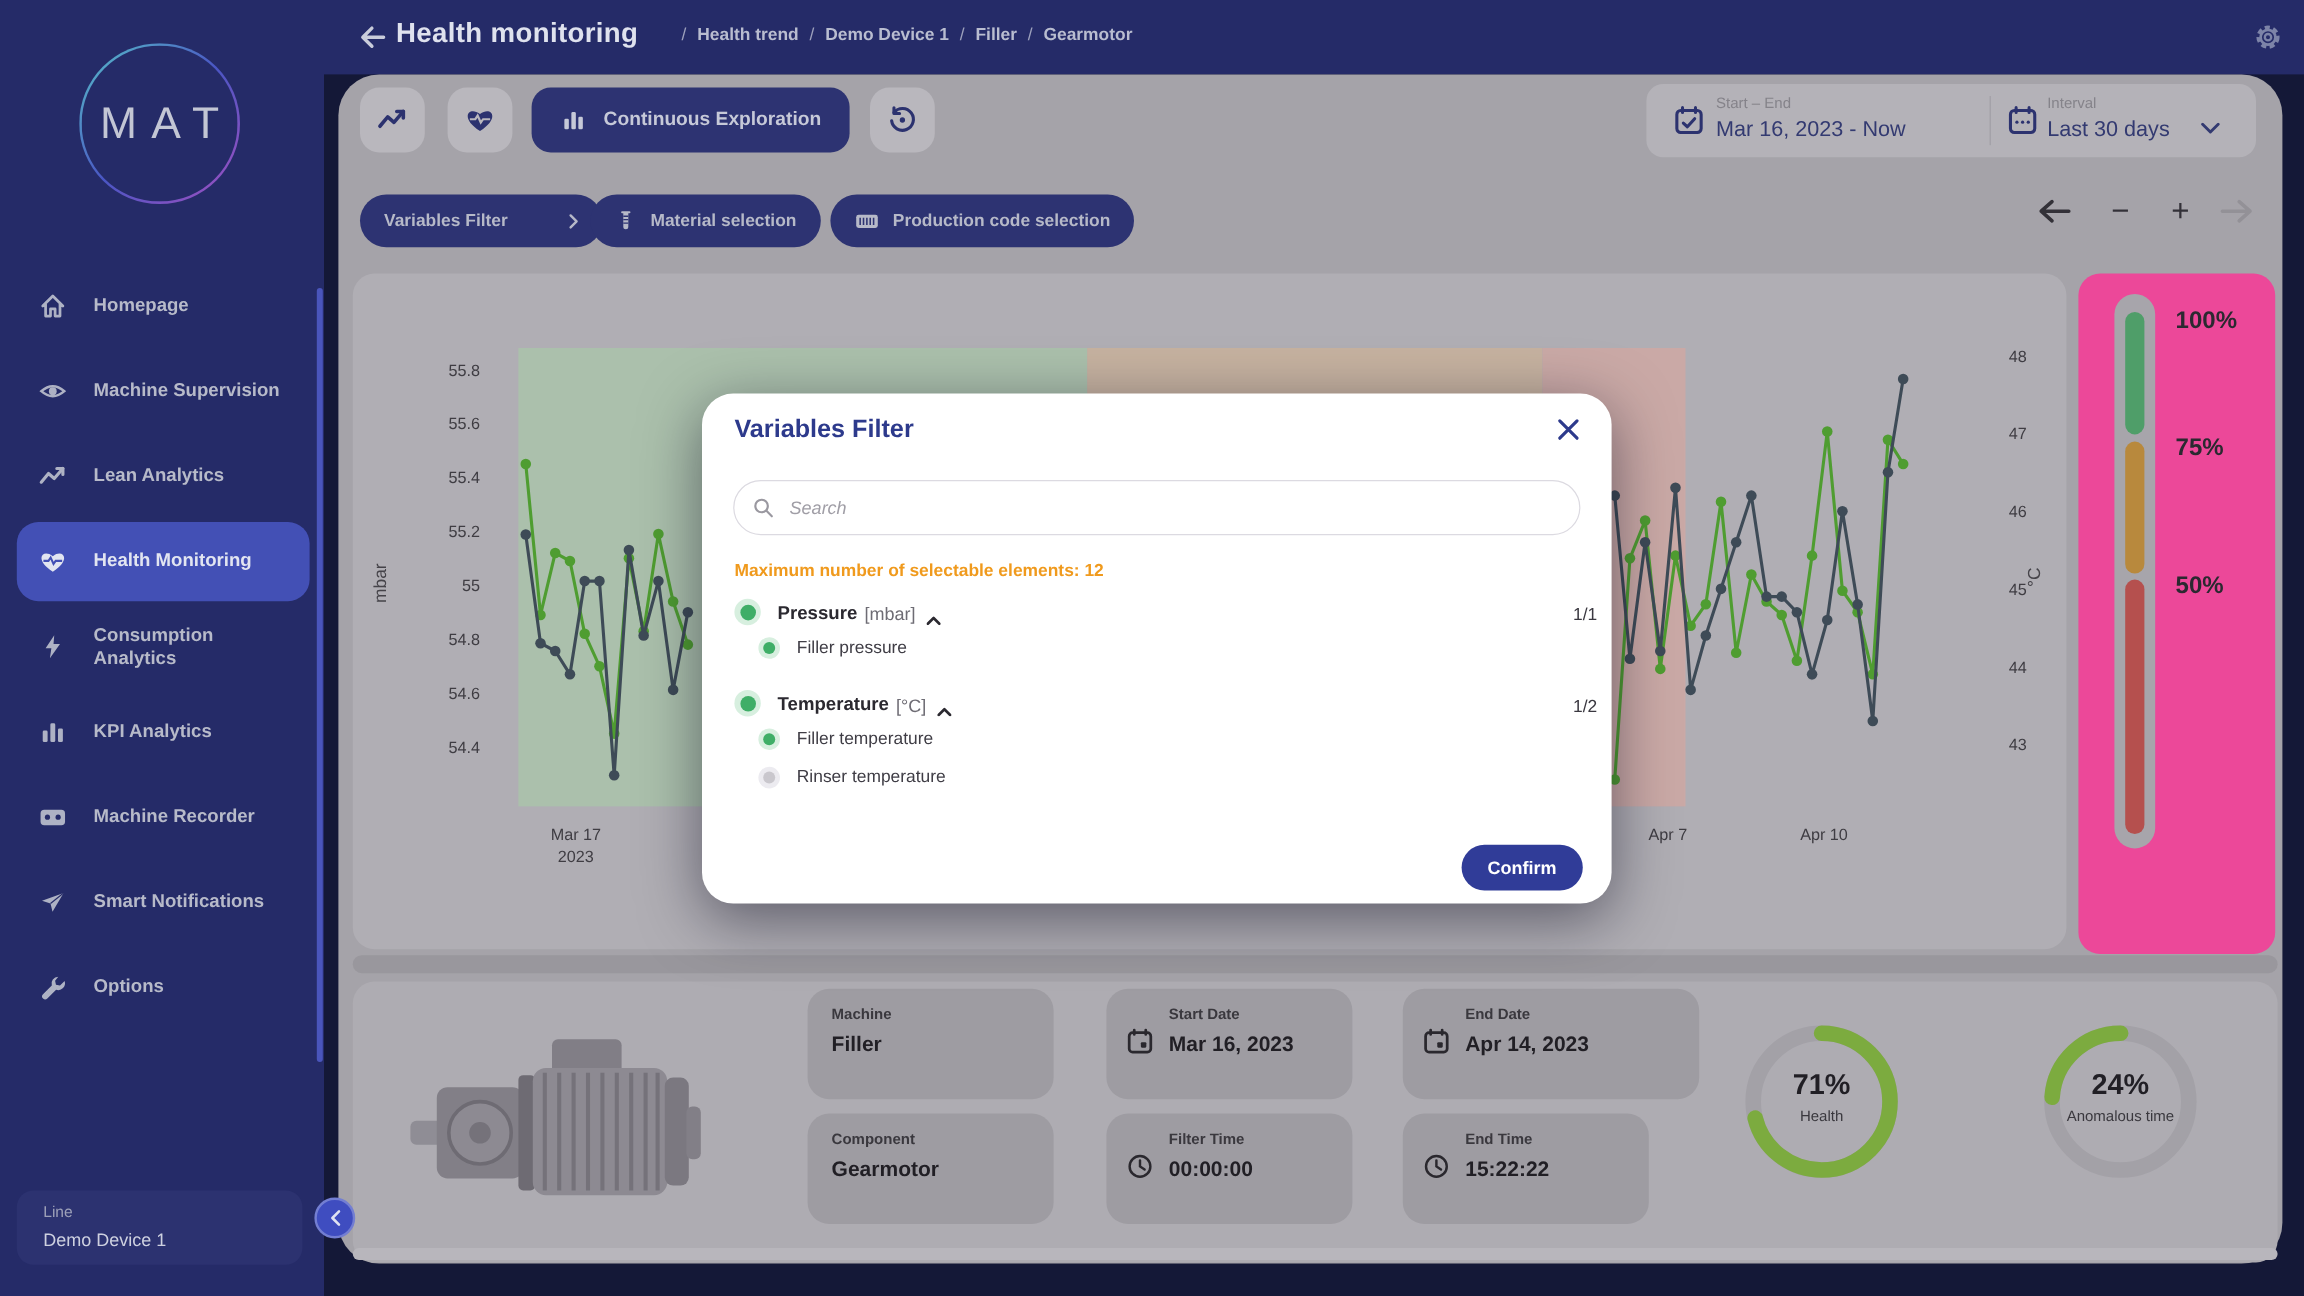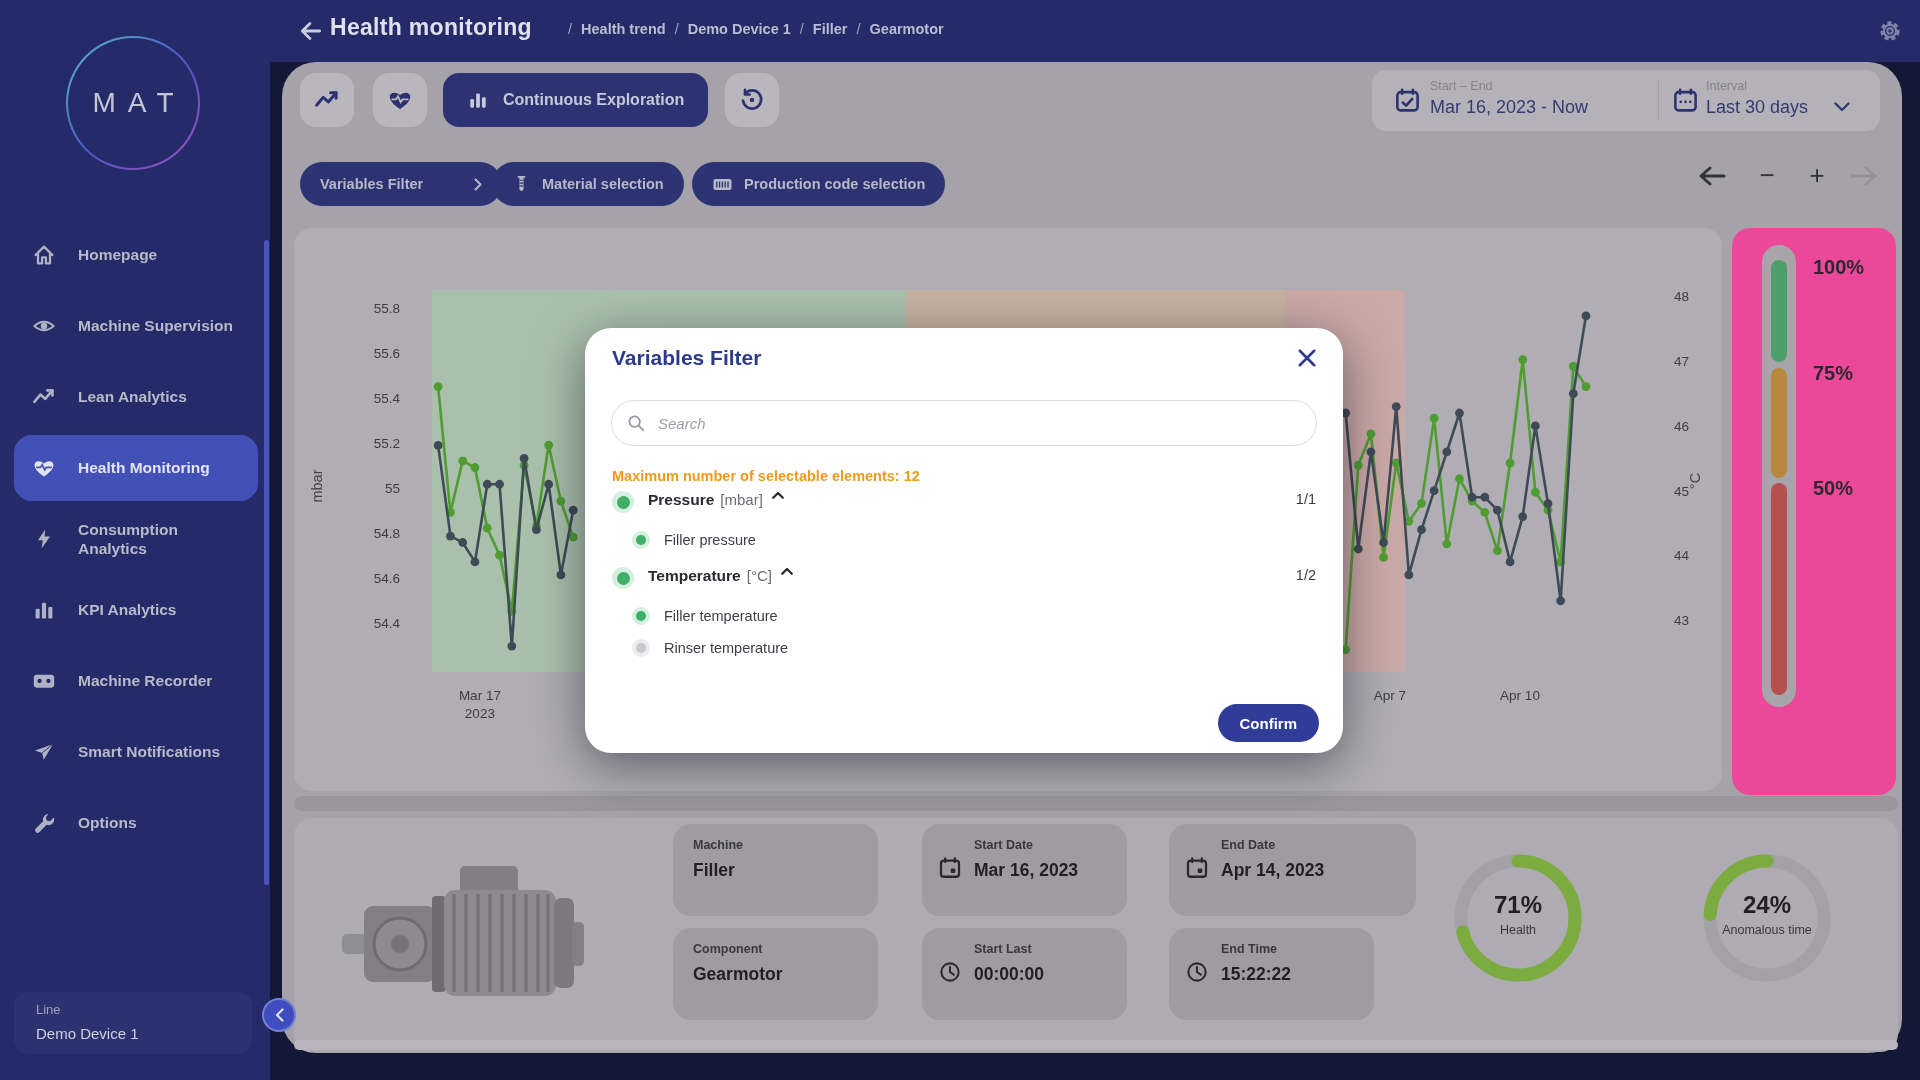--- a/index.html
+++ b/index.html
@@ -10,21 +10,21 @@
   #page-title{position:absolute;left:330px;top:14px;font-size:23px;font-weight:bold;color:#dfe2ee;letter-spacing:.3px;}
   #breadcrumb{position:absolute;left:568px;top:21px;display:flex;gap:9px;font-size:14.5px;font-weight:600;color:#b9bdd0;}
   #breadcrumb .sep{color:#9da1bd;font-weight:400;}
   
   #sidebar{position:absolute;left:0;top:0;width:270px;height:1080px;background:#252b68;}
   #logo{position:absolute;left:66px;top:36px;width:130px;height:130px;border-radius:50%;
     border:2px solid transparent;background:
       linear-gradient(#252b68,#252b68) padding-box,
       linear-gradient(135deg,#57c2c8,#4a56c4 50%,#a44fc0) border-box;
     display:flex;align-items:center;justify-content:center;}
-  #logo span{color:#c3c6d4;font-size:28px;letter-spacing:12px;padding-left:12px;}
+  #logo span{color:#c3c6d4;font-size:37px;letter-spacing:12px;padding-left:12px;}
   #side-items{position:absolute;left:0;top:222px;width:270px;}
   .side-item{position:relative;height:66px;margin:0 12px 5px 14px;border-radius:18px;
     display:flex;align-items:center;padding-left:18px;cursor:pointer;}
   .side-item .ic{width:24px;height:24px;margin-right:22px;color:#aeb2c4;flex:0 0 24px;}
   .side-item .lbl{width:158px;font-size:15.5px;font-weight:bold;color:#b7bac9;line-height:1.25;}
   .side-item.active{background:#4350b5;}
   .side-item.active .lbl,.side-item.active .ic{color:#e2e5f1;}
   #side-scrollbar{position:absolute;left:264px;top:240px;width:5px;height:645px;border-radius:3px;background:#4a55bb;}
   #line-card{position:absolute;left:14px;top:992px;width:238px;height:62px;border-radius:14px;background:#2c3270;}
   #line-card .l1{position:absolute;left:22px;top:10px;font-size:13px;color:#9da0b8;}
@@ -68,21 +68,21 @@
   .ring-txt{position:absolute;left:0;width:150px;text-align:center;}
   #modal{position:absolute;left:585px;top:328px;width:758px;height:425px;border-radius:26px;background:#ffffff;
     box-shadow:0 12px 50px rgba(10,10,30,.5);z-index:50;}
   #modal-title{position:absolute;left:27px;top:18px;font-size:21px;font-weight:bold;color:#2d3a8c;}
   #modal-close{position:absolute;right:24px;top:18px;width:24px;height:24px;color:#2d3a8c;cursor:pointer;}
   #modal-search{position:absolute;left:26px;top:72px;width:706px;height:46px;border-radius:26px;
     border:1.5px solid #dcdae1;background:#fff;box-sizing:border-box;padding:0 16px 0 46px;font-size:15px;color:#3a3840;outline:none;}
   #modal-search::placeholder{font-style:italic;color:#a09ea6;font-family:"Liberation Sans",sans-serif;}
   #search-ic{position:absolute;left:42px;top:86px;width:18px;height:18px;color:#9a98a0;}
   #modal-note{position:absolute;left:27px;top:140px;font-size:14.5px;font-weight:bold;color:#f09a1d;}
-  .grp-row{position:absolute;left:27px;right:27px;height:30px;display:flex;align-items:flex-start;cursor:pointer;}
+  .grp-row{position:absolute;left:27px;right:12px;height:30px;display:flex;align-items:flex-end;cursor:pointer;}
   .dot-halo{border-radius:50%;display:flex;align-items:center;justify-content:center;flex:none;}
   .dot{border-radius:50%;}
   .halo-on{background:#d7efdf;} .dot-on{background:#3fae67;}
   .halo-off{background:#ecebf0;} .dot-off{background:#c9c7cd;}
   .grp-name{font-size:15.5px;font-weight:bold;color:#2b2930;margin-left:14px;}
   .grp-unit{font-size:15px;color:#6e6c74;margin-left:6px;}
   .grp-count{margin-left:auto;font-size:14.5px;color:#3a3840;}
   .chev-up{margin-left:9px;width:12px;height:8px;color:#2b2930;}
   .child-row{position:absolute;left:47px;height:26px;display:flex;align-items:center;cursor:pointer;}
   .child-lbl{font-size:14.5px;color:#3f3d45;margin-left:14px;}
@@ -359,21 +359,21 @@
     <rect x="10.6" y="10.4" width="3.8" height="3.8" rx="0.8" fill="currentColor"></rect>
   </svg>
   <div class="clab" style="left:52px;top:14px;">Start Date</div>
   <div class="cval" style="left:52px;top:36px;">Mar 16, 2023</div>
 </div>
 <div class="card" style="left:922px;top:928px;">
   <svg class="cic" viewBox="0 0 20 20">
     <circle cx="10" cy="10" r="7.2" fill="none" stroke="currentColor" stroke-width="1.7"></circle>
     <path d="M10 5.8 V10 L13.2 12.2" fill="none" stroke="currentColor" stroke-width="1.7" stroke-linecap="round"></path>
   </svg>
-  <div class="clab" style="left:52px;top:14px;">Start Last</div>
+  <div class="clab" style="left:52px;top:14px;">Filter Time</div>
   <div class="cval" style="left:52px;top:36px;">00:00:00</div>
 </div>
 <div class="card" style="left:1169px;top:824px;padding-left:42px;">
   <svg class="cic" viewBox="0 0 20 20">
     <rect x="2.5" y="3.8" width="15" height="13.5" rx="2.4" fill="none" stroke="currentColor" stroke-width="1.9"></rect>
     <path d="M6 2 V5 M14 2 V5" stroke="currentColor" stroke-width="1.9" stroke-linecap="round"></path>
     <rect x="10.6" y="10.4" width="3.8" height="3.8" rx="0.8" fill="currentColor"></rect>
   </svg>
   <div class="clab" style="left:52px;top:14px;">End Date</div>
   <div class="cval" style="left:52px;top:36px;">Apr 14, 2023</div>

